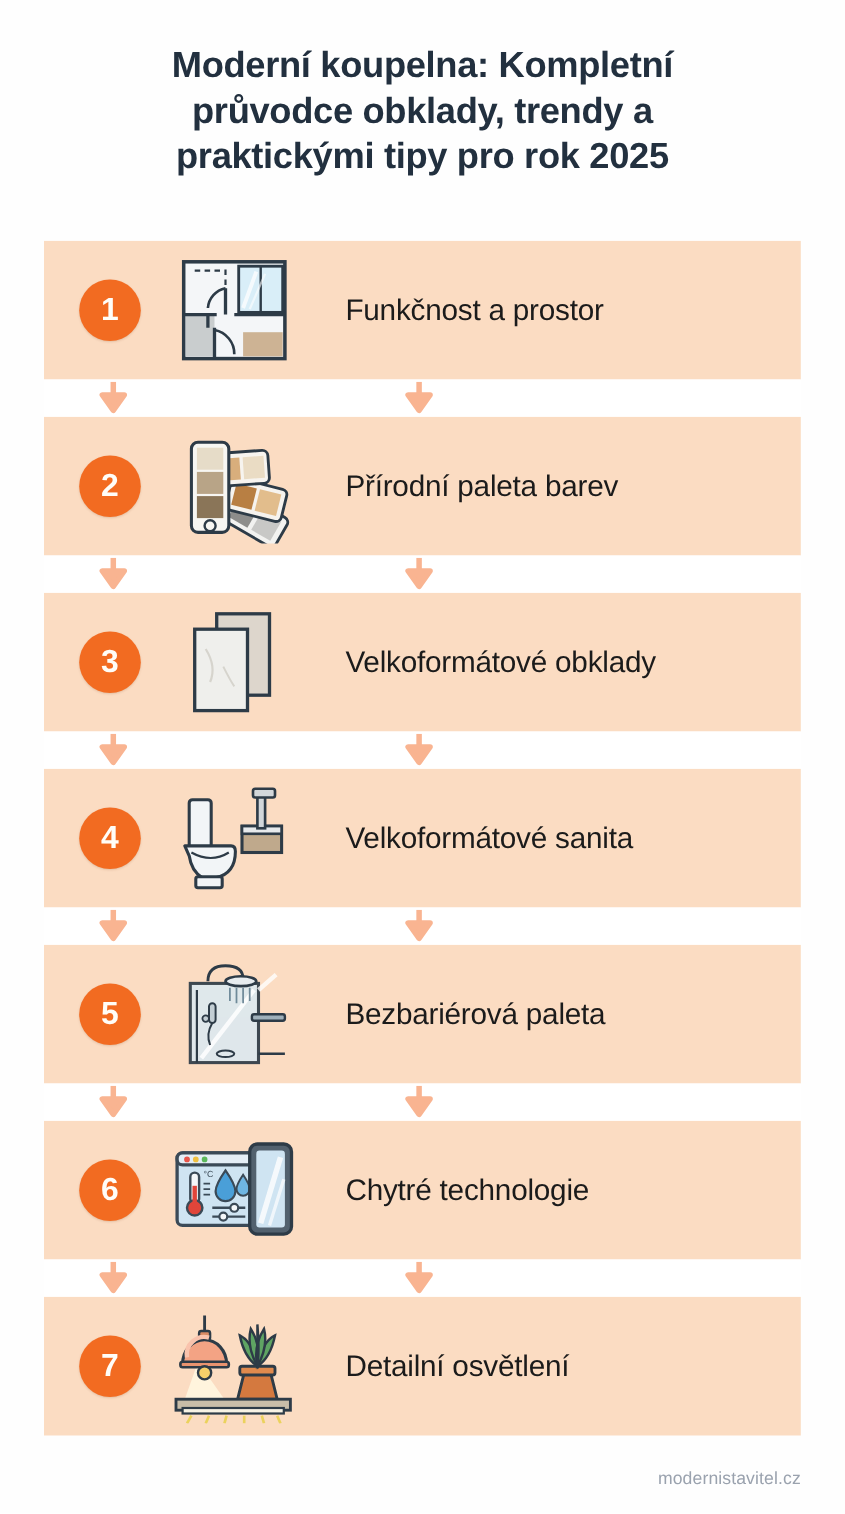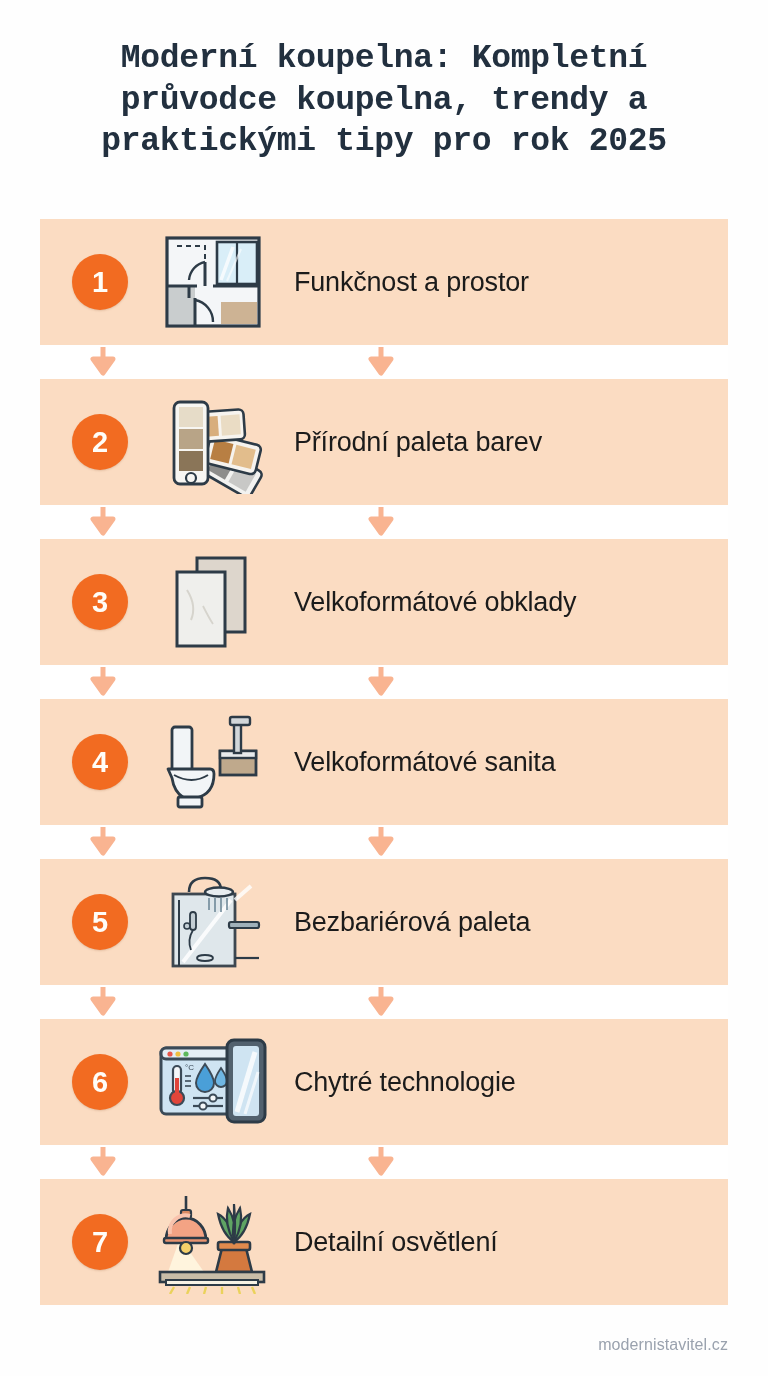--- a/index.html
+++ b/index.html
@@ -8,21 +8,21 @@
     background:#ffffff;
     font-family:"Liberation Sans", sans-serif;
     position:relative;
     overflow:hidden;
   }
   #page { position:relative; width:768px; height:1376px; background:#fefefe; }
 
   
   .title-wrap {
     position:absolute; left:0; top:38px; width:768px;
-    text-align:center; padding:0 48px;font-family:Liberation Mono, monospace;
+    text-align:center; padding:0 48px;
   }
   .title-line {
     font-size:33px;
     font-weight:bold;
     color:#22303f;
     line-height:1.26;
     letter-spacing:-0.3px;
     white-space:nowrap;
   }
 
@@ -49,21 +49,21 @@
   .icon-cell {
     width:126px; height:110px;
     margin-left:22px;
     flex:0 0 auto;
     display:flex; align-items:center; justify-content:center;
   }
   .icon-cell svg { display:block; }
   .step-label {
     font-size:27px;
     color:#1b1b1b;
-    margin-left:18px;
+    margin-left:38px;
     letter-spacing:-0.2px;
     white-space:nowrap;
   }
 
   
   .gap { position:relative; width:688px; height:34px; background:#ffffff; }
   .arrow { position:absolute; top:2px; width:30px; height:30px; }
   .arrow.a1 { left:48px; }
   .arrow.a2 { left:326px; }
 
@@ -75,21 +75,21 @@
     margin-left:12px;
   }
 </style>
 </head>
 <body>
 
 <div id="page">
 
   <div class="title-wrap">
     <div class="title-line">Moderní koupelna: Kompletní</div>
-    <div class="title-line">průvodce koupelna, trendy a</div>
+    <div class="title-line">průvodce obklady, trendy a</div>
     <div class="title-line">praktickými tipy pro rok 2025</div>
   </div>
 
   <div class="steps">
 
     <div class="step-row">
       <div class="num-badge">1</div>
       <div class="icon-cell">
         <svg width="104" height="100" viewBox="0 0 104 100">
           <rect x="6" y="6" width="92" height="88" fill="#f4f6f8" stroke="#2d3b47" stroke-width="3.2"></rect>

